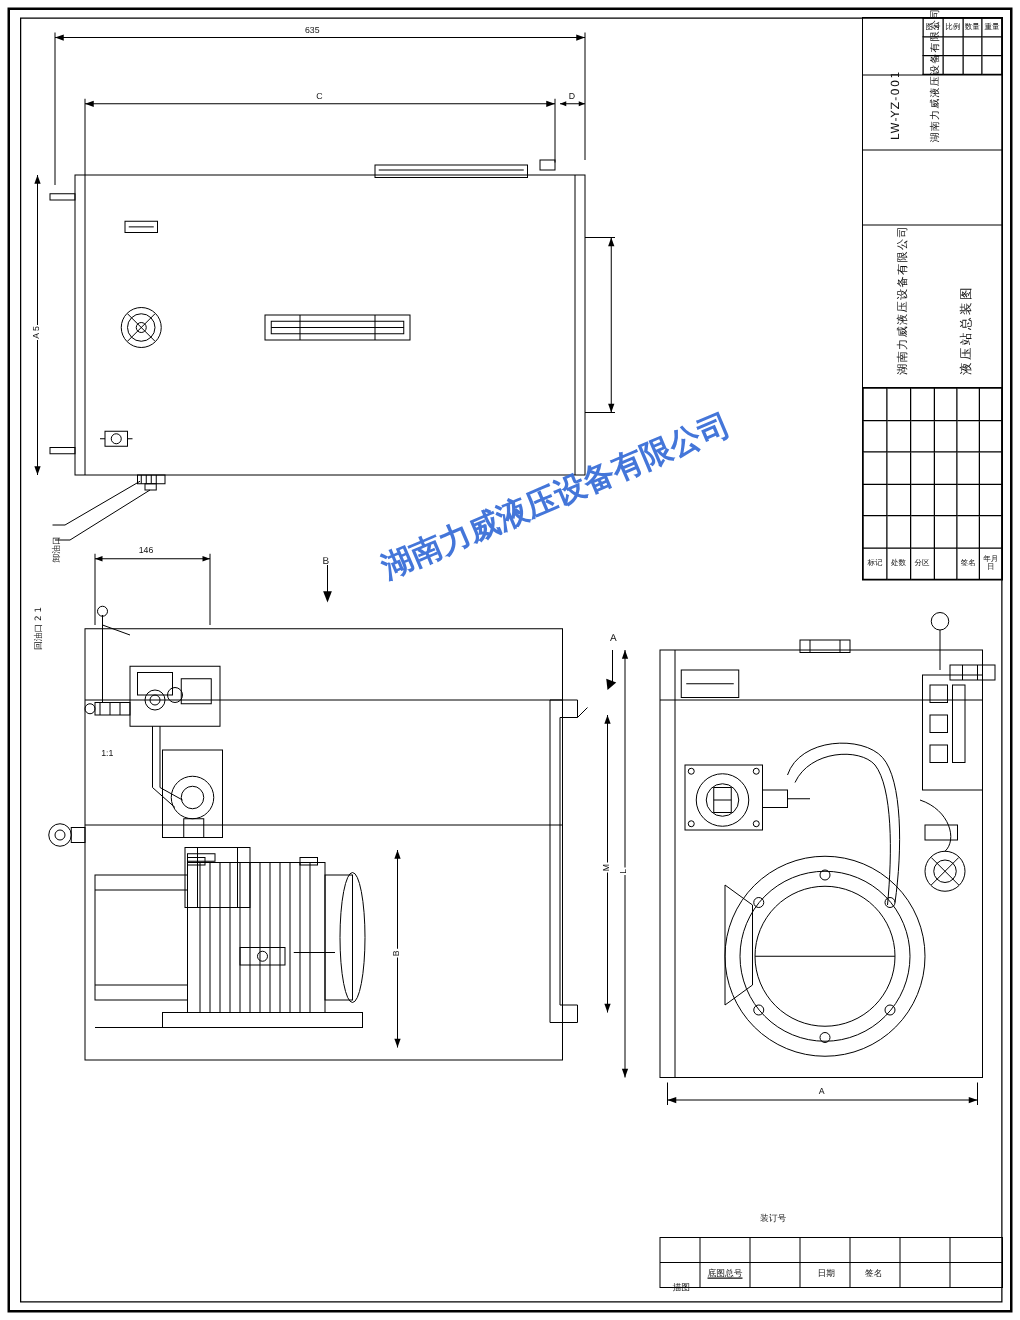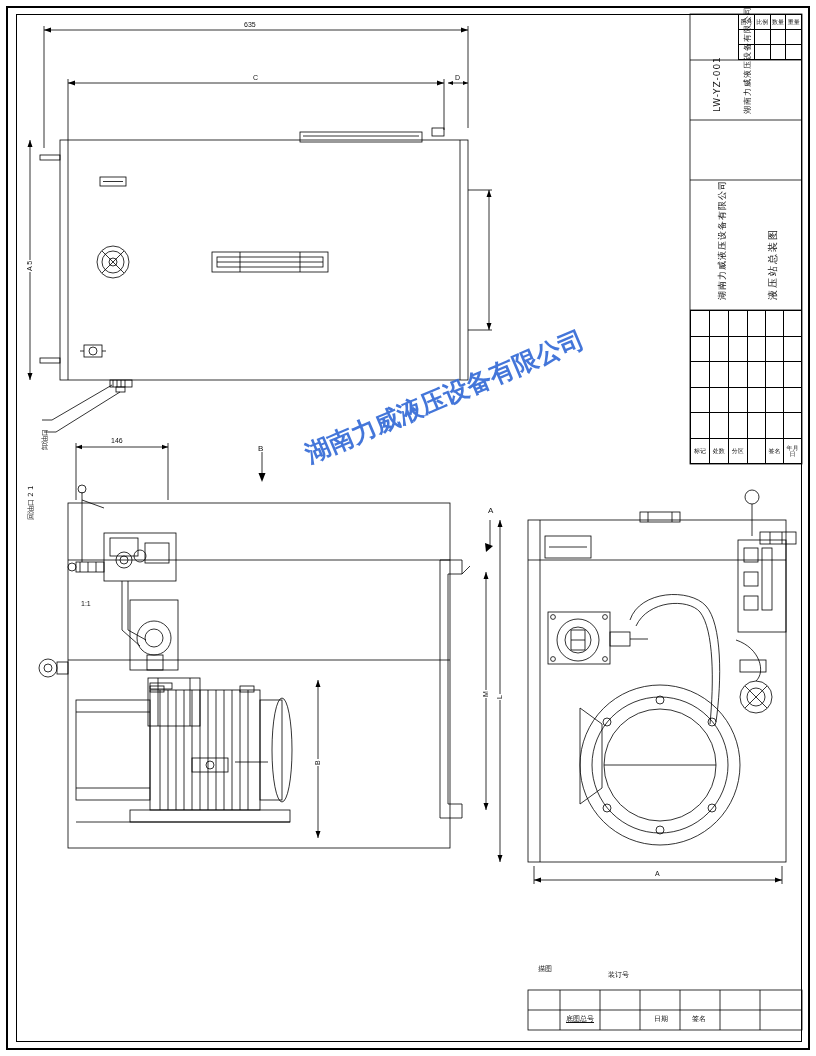--- a/index.html
+++ b/index.html
@@ -417,21 +417,21 @@
     </table>
 
   <div class="lbl lbl-cn rot90" style="left:712px; top:112px; font-size:9px; letter-spacing:1px;">LW-YZ-001</div>
 
   <div class="lbl lbl-cn rot90" style="left:742px; top:114px; font-size:8px; letter-spacing:1px; color:#111;">湖南力威液压设备有限公司</div>
 
   <div class="lbl lbl-cn rot90" style="left:766px; top:300px; font-size:10px; letter-spacing:2px;">液压站总装图</div>
 
   <div class="lbl lbl-cn rot90" style="left:716px; top:300px; font-size:9px; letter-spacing:1px;">湖南力威液压设备有限公司</div>
 
-  <div class="lbl lbl-cn" style="left:538px; top:964px;">描图</div>
+  <div class="lbl lbl-cn" style="left:538px; top:1025px;">描图</div>
   <div class="lbl lbl-cn" style="left:566px; top:1014px;text-decoration:underline;">底图总号</div>
   <div class="lbl lbl-cn" style="left:608px; top:970px;font-family:Liberation Mono, monospace;">装订号</div>
   <div class="lbl lbl-cn" style="left:654px; top:1014px;">日期</div>
   <div class="lbl lbl-cn" style="left:692px; top:1014px;">签名</div>
 
   <div class="dimtxt" style="left:243px; top:21px;">635</div>
   <div class="dimtxt" style="left:252px; top:74px;">C</div>
   <div class="dimtxt" style="left:454px; top:74px;">D</div>
   <div class="dimtxt rot90" style="left:26px; top:272px;">A 5</div>
   <div class="dimtxt" style="left:110px; top:437px;">146</div>

